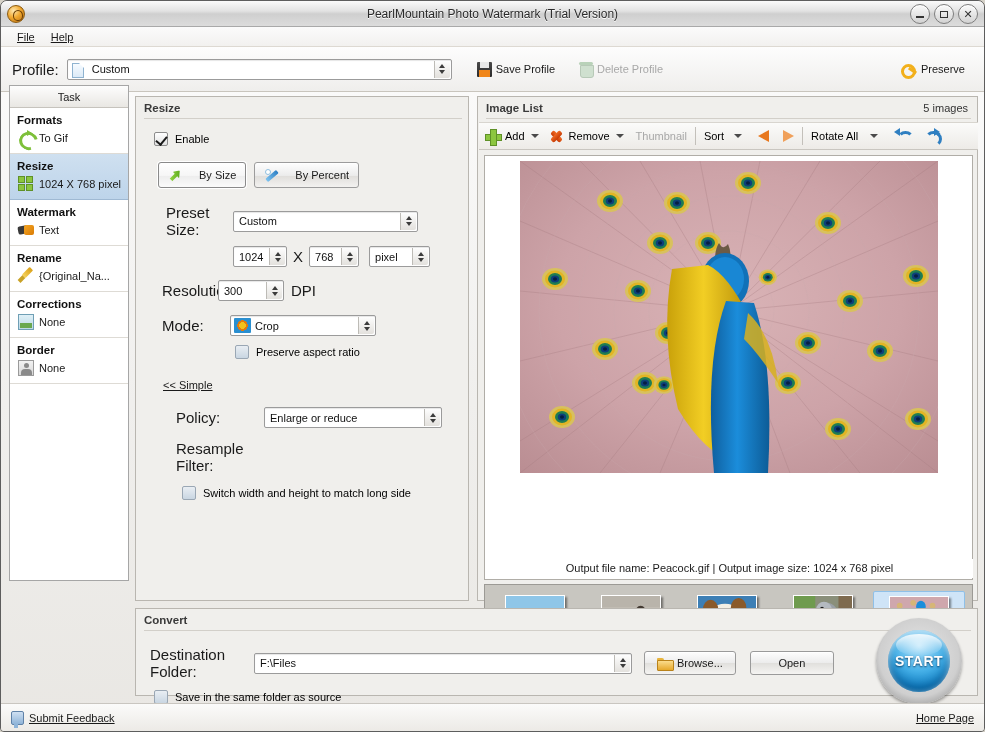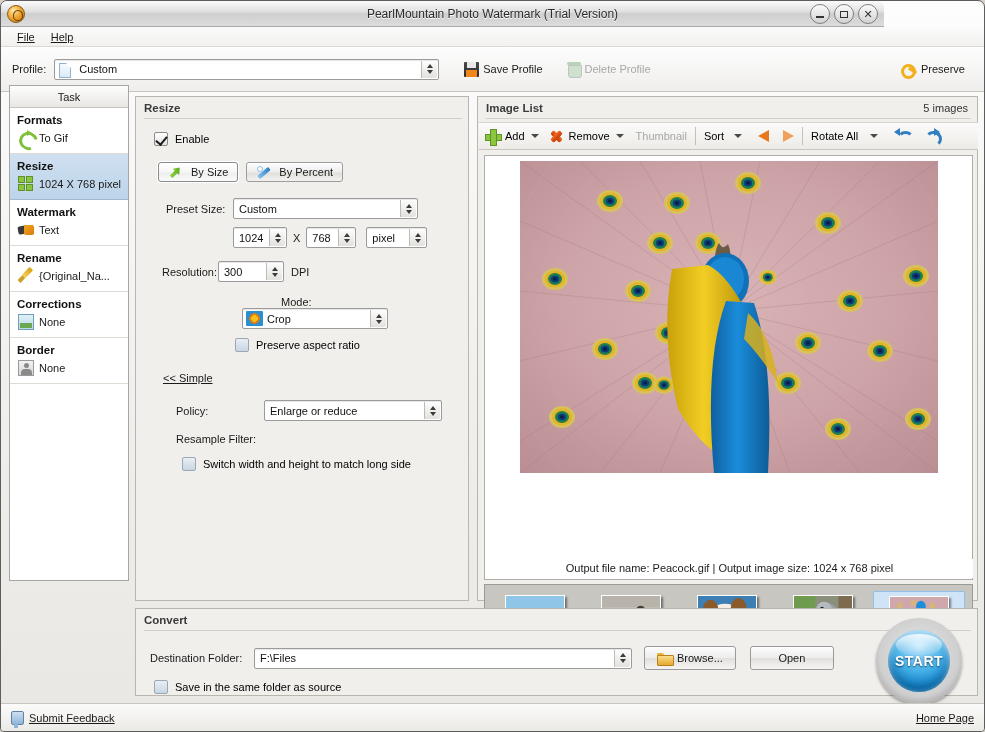--- a/index.html
+++ b/index.html
@@ -15,21 +15,21 @@
   #app {
     position: relative; width: 985px; height: 732px;
     background: linear-gradient(180deg,#fdfdfd 0%,#f0efed 55%,#e9e7e3 100%);
     border: 1px solid #5d5d5d;
     border-radius: 7px 7px 4px 4px;
     overflow: hidden;
   }
 
   
   #titlebar {
-    position:absolute; left:0; top:0; width:883px; height:26px;
+    position:absolute; left:0; top:0; width:983px; height:26px;
     background: linear-gradient(180deg,#fafafa 0%,#e2e2e2 40%,#cfcfcf 52%,#dcdcdc 100%);
     border-bottom:1px solid #a9a9a9;
     border-radius:6px 6px 0 0;
   }
   #titlebar .title {
     position:absolute; left:0; top:0; width:983px; height:26px;
     line-height:26px; text-align:center;
     font-size:12px; color:#2b2b2b; font-weight:400;
     text-shadow:0 1px 0 #fff;
   }
@@ -69,21 +69,21 @@
   .menu-item{ padding:2px 8px; font-size:11px; color:#1a1a1a; cursor:pointer; }
   .menu-item u{ text-decoration:underline; }
 
   
   #profilebar{
     position:absolute; left:0; top:46px; width:983px; height:45px;
     background:linear-gradient(180deg,#fdfdfd,#efeeec);
     border-bottom:1px solid #c9c5bd;
     display:flex; align-items:center;
   }
-  .lbl{ color:#1a1a1a; font-size:11px; }
+  .lbl{ color:#1a1a1a; font-size:15px; }
   #profilebar .lbl{ margin-left:11px; margin-right:8px; }
 
   .combo{
     position:relative; height:21px;
     background:#fff; border:1px solid #9b9b9b;
     border-radius:2px;
     box-shadow: inset 0 1px 1px rgba(0,0,0,.10);
     display:flex; align-items:center; cursor:pointer;
   }
   .combo .ctext{ padding-left:5px; font-size:11px; color:#111; white-space:nowrap; overflow:hidden; }
@@ -191,21 +191,21 @@
     background:linear-gradient(180deg,#ffffff,#e2e2e2);
     position:relative; cursor:pointer; flex:0 0 14px;
   }
   .chk.on::after{
     content:""; position:absolute; left:3px; top:1px; width:5px; height:9px;
     border:solid #1a1a1a; border-width:0 2px 2px 0; transform:rotate(40deg);
   }
   .chk.flat{ background:linear-gradient(180deg,#e9eef3,#c9d6e2); border:1px solid #9aa7b4; }
 
   .pbtn{
-    height:20px; padding:0 9px; display:inline-flex; align-items:center; gap:8px;
+    height:26px; padding:0 9px; display:inline-flex; align-items:center; gap:16px;
     background:linear-gradient(180deg,#fefefe,#ececec 52%,#e0dedb 54%,#f3f2f0);
     border:1px solid #9c9c9c; border-radius:3px; cursor:pointer;
     font-size:11px; color:#1a1a1a;
     box-shadow: inset 0 1px 0 #fff;
   }
   .pbtn.active{
     background:linear-gradient(180deg,#ffffff,#f6f6f6 52%,#ededed 54%,#fbfbfb);
     border-color:#8a8a8a;
     box-shadow: inset 0 1px 0 #fff, 0 0 0 1px #ffffff;
   }
@@ -521,21 +521,21 @@
       <span class="spinbox" style="width:66px">
         <span class="sval">300</span>
         <span class="spin">
             <i class="ar-up"></i>
             <i class="ar-dn"></i>
           </span>
       </span>
       <span class="lbl" style="margin-left:7px">DPI</span>
     </div>
 
-    <div class="row" style="margin:14px 0 0 26px;flex-direction:column;">
+    <div class="row" style="margin:14px 0 0 26px;">
       <span class="lbl" style="width:68px">Mode:</span>
       <span class="combo" style="width:146px;">
         <span style="width:17px;height:15px;margin-left:3px;border-radius:1px;flex:0 0 17px;
                      background:radial-gradient(circle at 50% 50%, #f3c21a 0 28%, #e07b10 29% 46%, #2a8fd0 47% 100%);"></span>
         <span class="ctext" style="padding-left:4px">Crop</span>
         <span class="spin">
             <i class="ar-up"></i>
             <i class="ar-dn"></i>
           </span>
       </span>

